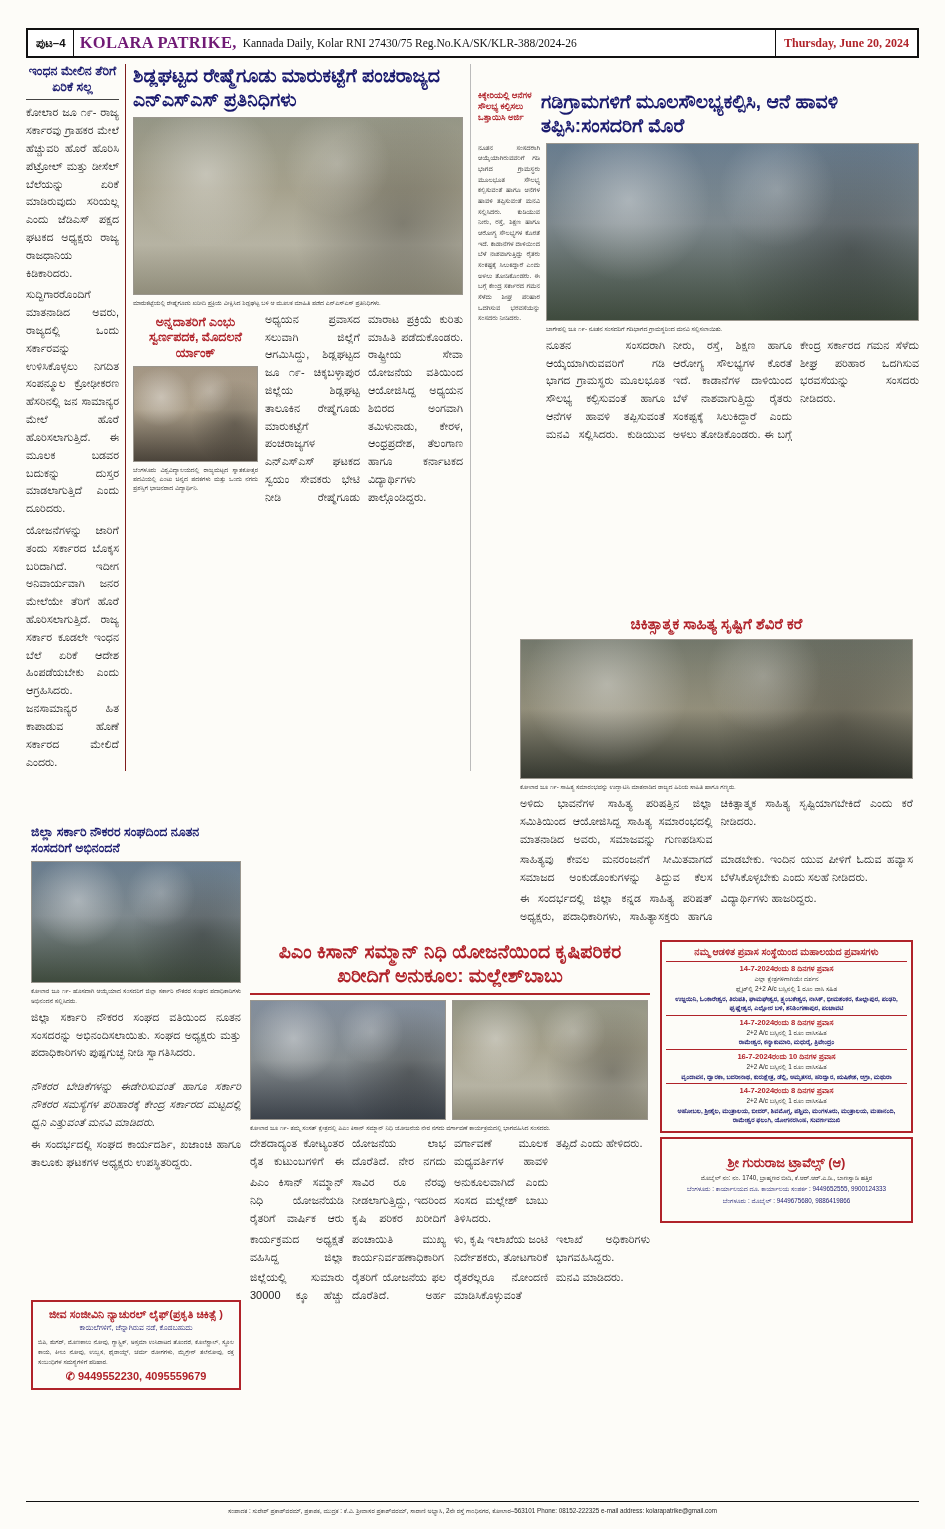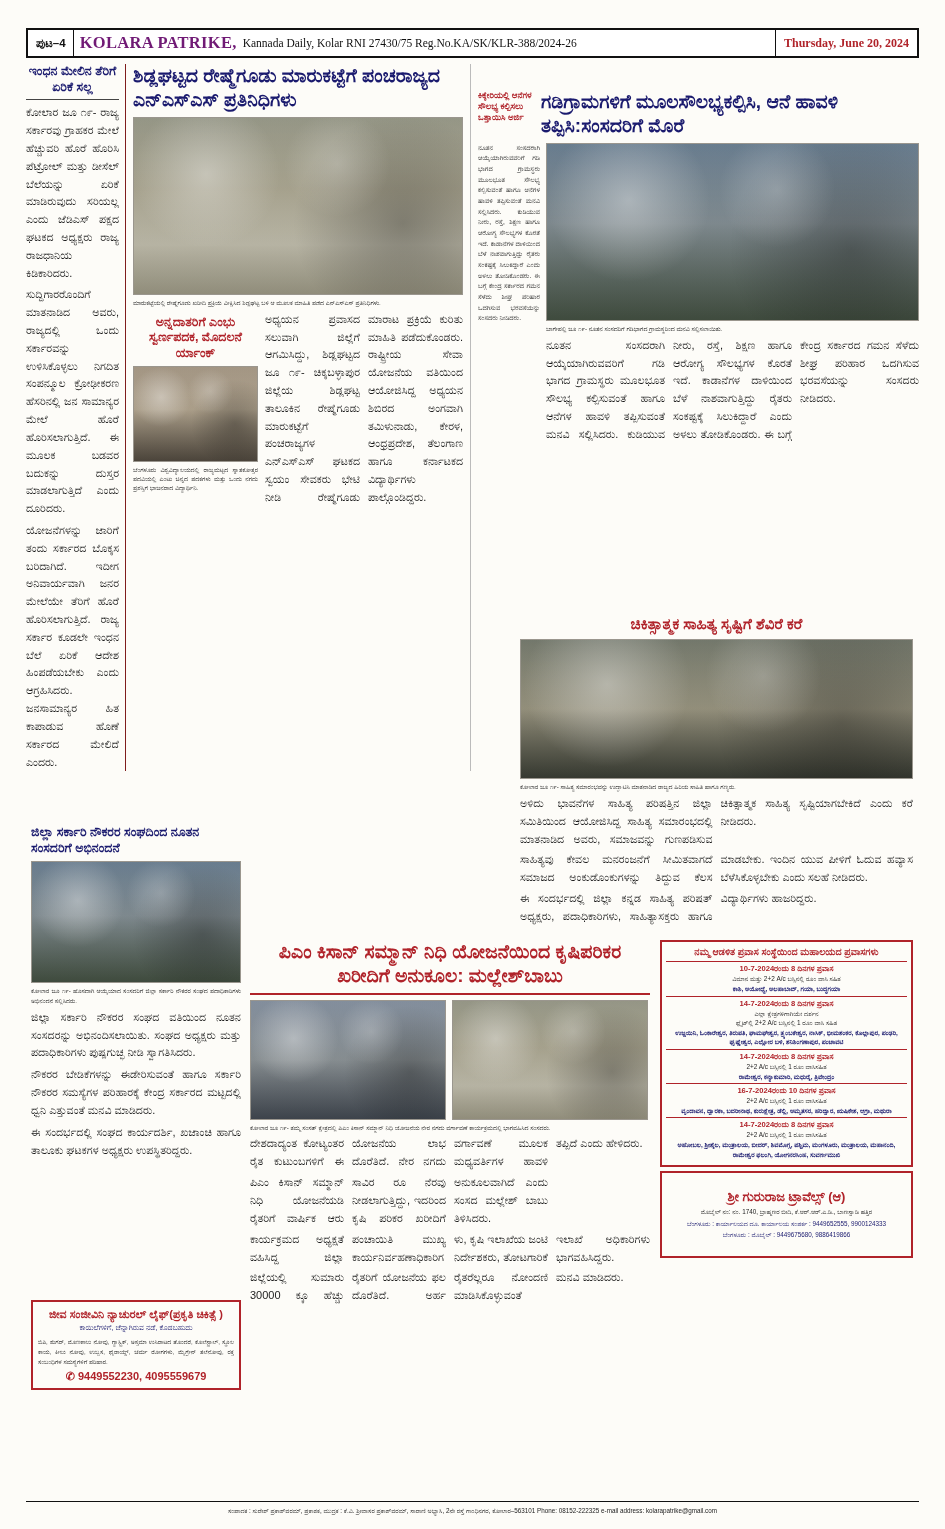--- a/index.html
+++ b/index.html
@@ -220,21 +220,21 @@
     <div class="body-txt kn cols2" style="margin-top:4px;">ಅಳಿದು ಭಾವನೆಗಳ ಸಾಹಿತ್ಯ ಪರಿಷತ್ತಿನ ಜಿಲ್ಲಾ ಸಮಿತಿಯಿಂದ ಆಯೋಜಿಸಿದ್ದ ಸಾಹಿತ್ಯ ಸಮಾರಂಭದಲ್ಲಿ ಮಾತನಾಡಿದ ಅವರು, ಸಮಾಜವನ್ನು ಗುಣಪಡಿಸುವ ಚಿಕಿತ್ಸಾತ್ಮಕ ಸಾಹಿತ್ಯ ಸೃಷ್ಟಿಯಾಗಬೇಕಿದೆ ಎಂದು ಕರೆ ನೀಡಿದರು.</div>
     <div class="body-txt kn cols2" style="margin-top:3px;">ಸಾಹಿತ್ಯವು ಕೇವಲ ಮನರಂಜನೆಗೆ ಸೀಮಿತವಾಗದೆ ಸಮಾಜದ ಅಂಕುಡೊಂಕುಗಳನ್ನು ತಿದ್ದುವ ಕೆಲಸ ಮಾಡಬೇಕು. ಇಂದಿನ ಯುವ ಪೀಳಿಗೆ ಓದುವ ಹವ್ಯಾಸ ಬೆಳೆಸಿಕೊಳ್ಳಬೇಕು ಎಂದು ಸಲಹೆ ನೀಡಿದರು.</div>
     <div class="body-txt kn cols2" style="margin-top:3px;">ಈ ಸಂದರ್ಭದಲ್ಲಿ ಜಿಲ್ಲಾ ಕನ್ನಡ ಸಾಹಿತ್ಯ ಪರಿಷತ್ ಅಧ್ಯಕ್ಷರು, ಪದಾಧಿಕಾರಿಗಳು, ಸಾಹಿತ್ಯಾಸಕ್ತರು ಹಾಗೂ ವಿದ್ಯಾರ್ಥಿಗಳು ಹಾಜರಿದ್ದರು.</div>
   </div>
 
   <div style="position:absolute; left:31px; top:825px; width:210px;">
     <div class="headline sm kn">ಜಿಲ್ಲಾ ಸರ್ಕಾರಿ ನೌಕರರ ಸಂಘದಿಂದ ನೂತನ ಸಂಸದರಿಗೆ ಅಭಿನಂದನೆ</div>
     <div class="photo ph-group" style="height:122px; margin-top:5px;"></div>
     <div class="caption kn">ಕೋಲಾರ ಜೂ ೧೯- ಹೊಸದಾಗಿ ಆಯ್ಕೆಯಾದ ಸಂಸದರಿಗೆ ಜಿಲ್ಲಾ ಸರ್ಕಾರಿ ನೌಕರರ ಸಂಘದ ಪದಾಧಿಕಾರಿಗಳು ಅಭಿನಂದನೆ ಸಲ್ಲಿಸಿದರು.</div>
     <div class="body-txt kn" style="margin-top:4px;">ಜಿಲ್ಲಾ ಸರ್ಕಾರಿ ನೌಕರರ ಸಂಘದ ವತಿಯಿಂದ ನೂತನ ಸಂಸದರನ್ನು ಅಭಿನಂದಿಸಲಾಯಿತು. ಸಂಘದ ಅಧ್ಯಕ್ಷರು ಮತ್ತು ಪದಾಧಿಕಾರಿಗಳು ಪುಷ್ಪಗುಚ್ಛ ನೀಡಿ ಸ್ವಾಗತಿಸಿದರು.</div>
-    <div class="body-txt kn" style="margin-top:4px;">ನೌಕರರ ಬೇಡಿಕೆಗಳನ್ನು ಈಡೇರಿಸುವಂತೆ ಹಾಗೂ ಸರ್ಕಾರಿ ನೌಕರರ ಸಮಸ್ಯೆಗಳ ಪರಿಹಾರಕ್ಕೆ ಕೇಂದ್ರ ಸರ್ಕಾರದ ಮಟ್ಟದಲ್ಲಿ ಧ್ವನಿ ಎತ್ತುವಂತೆ ಮನವಿ ಮಾಡಿದರು.</div>
+    <div class="body-txt kn" style="margin-top:16px;font-style:italic;">ನೌಕರರ ಬೇಡಿಕೆಗಳನ್ನು ಈಡೇರಿಸುವಂತೆ ಹಾಗೂ ಸರ್ಕಾರಿ ನೌಕರರ ಸಮಸ್ಯೆಗಳ ಪರಿಹಾರಕ್ಕೆ ಕೇಂದ್ರ ಸರ್ಕಾರದ ಮಟ್ಟದಲ್ಲಿ ಧ್ವನಿ ಎತ್ತುವಂತೆ ಮನವಿ ಮಾಡಿದರು.</div>
     <div class="body-txt kn" style="margin-top:4px;">ಈ ಸಂದರ್ಭದಲ್ಲಿ ಸಂಘದ ಕಾರ್ಯದರ್ಶಿ, ಖಜಾಂಚಿ ಹಾಗೂ ತಾಲೂಕು ಘಟಕಗಳ ಅಧ್ಯಕ್ಷರು ಉಪಸ್ಥಿತರಿದ್ದರು.</div>
   </div>
 
   <div style="position:absolute; left:31px; top:1300px; width:210px;" class="ad-box">
     <div class="ad-title kn">ಜೀವ ಸಂಜೀವಿನಿ ನ್ಯಾಚುರಲ್ ಲೈಫ್(ಪ್ರಕೃತಿ ಚಿಕಿತ್ಸೆ )</div>
     <div class="ad-sub kn">ಕಾಯಿಲೆಗಳಿಗೆ, ಚೆನ್ನಾಗಿರುವ ನಡೆ, ಕೊಡಬಹುದು</div>
     <div class="ad-txt kn">ಬಿಪಿ, ಶುಗರ್, ಮೊಣಕಾಲು ನೋವು, ಗ್ಯಾಸ್ಟ್ರಿಕ್, ಅಸ್ತಮಾ ಉಸಿರಾಟದ ತೊಂದರೆ, ಕೊಲೆಸ್ಟ್ರಾಲ್, ಸ್ಥೂಲ ಕಾಯ, ಕೀಲು ನೋವು, ಉಬ್ಬಸ, ಥೈರಾಯ್ಡ್, ಚರ್ಮ ರೋಗಗಳು, ಮೈಗ್ರೇನ್ ತಲೆನೋವು, ರಕ್ತ ಸಂಬಂಧಿಗಳ ಸಮಸ್ಯೆಗಳಿಗೆ ಪರಿಹಾರ.</div>
     <div class="ad-phone"><span class="phone-ico">✆</span> <span>9449552230, 4095559679</span></div>
   </div>
 
@@ -249,25 +249,20 @@
     <div class="body-txt kn cols4" style="margin-top:3px;">ದೇಶದಾದ್ಯಂತ ಕೋಟ್ಯಂತರ ರೈತ ಕುಟುಂಬಗಳಿಗೆ ಈ ಯೋಜನೆಯ ಲಾಭ ದೊರೆತಿದೆ. ನೇರ ನಗದು ವರ್ಗಾವಣೆ ಮೂಲಕ ಮಧ್ಯವರ್ತಿಗಳ ಹಾವಳಿ ತಪ್ಪಿದೆ ಎಂದು ಹೇಳಿದರು.</div>
     <div class="body-txt kn cols4" style="margin-top:4px;">ಪಿಎಂ ಕಿಸಾನ್ ಸಮ್ಮಾನ್ ನಿಧಿ ಯೋಜನೆಯಡಿ ರೈತರಿಗೆ ವಾರ್ಷಿಕ ಆರು ಸಾವಿರ ರೂ ನೆರವು ನೀಡಲಾಗುತ್ತಿದ್ದು, ಇದರಿಂದ ಕೃಷಿ ಪರಿಕರ ಖರೀದಿಗೆ ಅನುಕೂಲವಾಗಿದೆ ಎಂದು ಸಂಸದ ಮಲ್ಲೇಶ್ ಬಾಬು ತಿಳಿಸಿದರು.</div>
     <div class="body-txt kn cols4" style="margin-top:3px;">ಕಾರ್ಯಕ್ರಮದ ಅಧ್ಯಕ್ಷತೆ ವಹಿಸಿದ್ದ ಜಿಲ್ಲಾ ಪಂಚಾಯಿತಿ ಮುಖ್ಯ ಕಾರ್ಯನಿರ್ವಹಣಾಧಿಕಾರಿಗಳು, ಕೃಷಿ ಇಲಾಖೆಯ ಜಂಟಿ ನಿರ್ದೇಶಕರು, ತೋಟಗಾರಿಕೆ ಇಲಾಖೆ ಅಧಿಕಾರಿಗಳು ಭಾಗವಹಿಸಿದ್ದರು.</div>
     <div class="body-txt kn cols4" style="margin-top:3px;">ಜಿಲ್ಲೆಯಲ್ಲಿ ಸುಮಾರು 30000 ಕ್ಕೂ ಹೆಚ್ಚು ರೈತರಿಗೆ ಯೋಜನೆಯ ಫಲ ದೊರೆತಿದೆ. ಅರ್ಹ ರೈತರೆಲ್ಲರೂ ನೋಂದಣಿ ಮಾಡಿಸಿಕೊಳ್ಳುವಂತೆ ಮನವಿ ಮಾಡಿದರು.</div>
   </div>
 
   <div style="position:absolute; left:660px; top:940px; width:253px;">
     <div class="sched">
       <h4 class="kn">ನಮ್ಮ ಆಡಳಿತ ಪ್ರವಾಸ ಸಂಸ್ಥೆಯಿಂದ ಮಹಾಲಯದ ಪ್ರವಾಸಗಳು</h4>
 
-      <div class="sched-row">
-        <div class="sched-date kn">10-7-2024ರಂದು 8 ದಿನಗಳ ಪ್ರವಾಸ</div>
-        <div class="sched-line kn">ವಿಮಾನ ಮತ್ತು 2+2 A/c ಬಸ್ಸಿನಲ್ಲಿ ರೂಂ ವಾಸಿ ಸಹಿತ</div>
-        <div class="sched-line blue kn">ಕಾಶಿ, ಅಯೋಧ್ಯೆ, ಅಲಹಾಬಾದ್, ಗಯಾ, ಬುದ್ಧಗಯಾ</div>
-      </div>
 
       <div class="sched-row">
         <div class="sched-date kn">14-7-2024ರಂದು 8 ದಿನಗಳ ಪ್ರವಾಸ</div>
         <div class="sched-line kn">ಎಲ್ಲಾ ಕ್ಷೇತ್ರಗಳಿಗಾಗಿಯೇ ದರ್ಶನ</div>
         <div class="sched-line kn">ಫ್ಲೈಟ್‌ಲ್ಲಿ 2+2 A/c ಬಸ್ಸಿನಲ್ಲಿ 1 ರೂಂ ವಾಸಿ ಸಹಿತ</div>
         <div class="sched-line blue kn">ಉಜ್ಜಯಿನಿ, ಓಂಕಾರೇಶ್ವರ, ತಿರುಪತಿ, ಘಾಮಘೇಶ್ವರ, ತ್ರ್ಯಂಬಕೇಶ್ವರ, ನಾಸಿಕ್, ಭೀಮಶಂಕರ, ಕೊಲ್ಲಾಪುರ, ಪಂಢರಿ, ಘೃಷ್ಣೇಶ್ವರ, ಎಲ್ಲೋರ ಬಳಿ, ಶನಿಶಿಂಗಣಾಪುರ, ಪಂಚಾವಟಿ</div>
       </div>
 
       <div class="sched-row">
         <div class="sched-date kn">14-7-2024ರಂದು 8 ದಿನಗಳ ಪ್ರವಾಸ</div>

